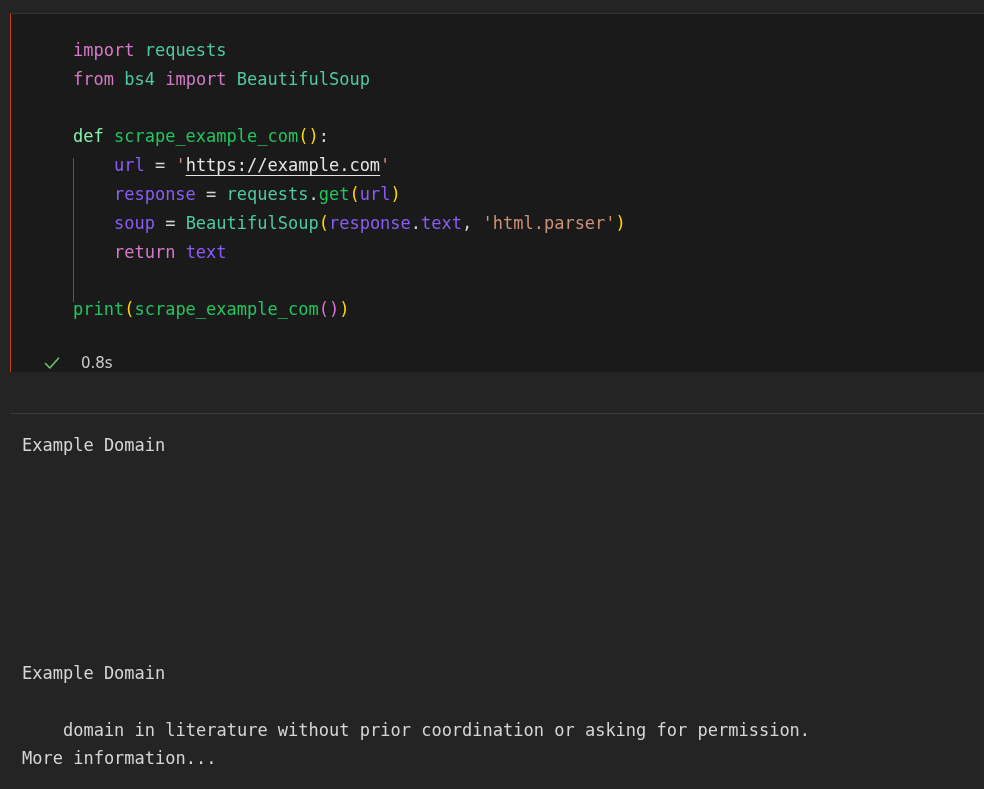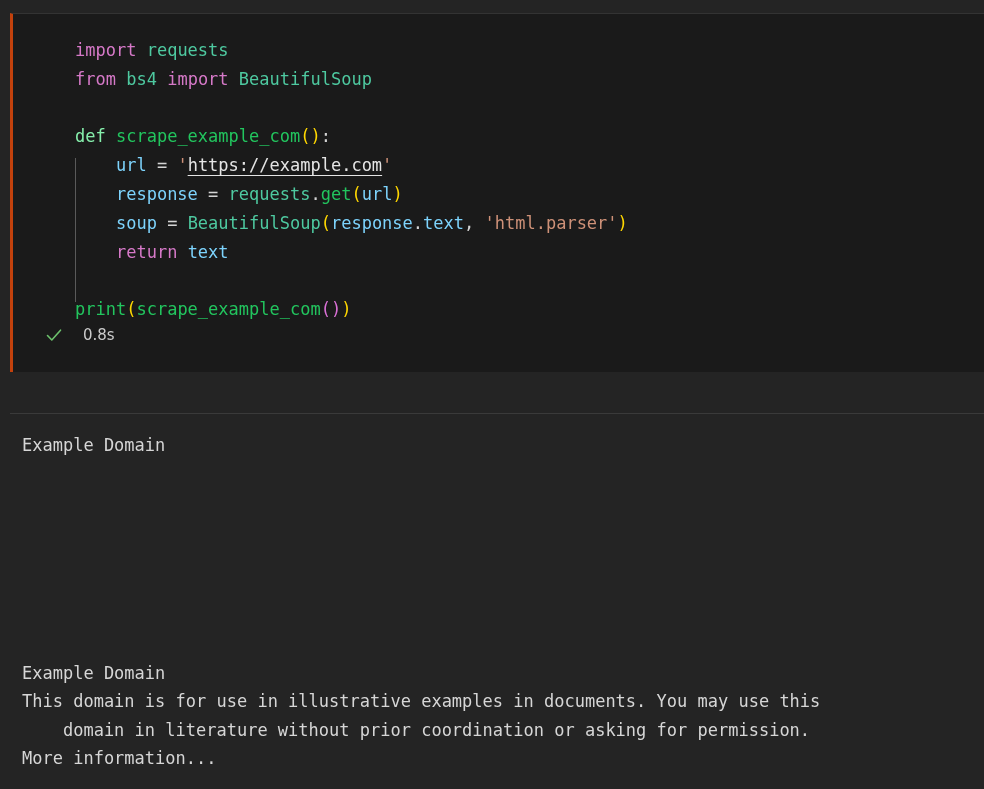--- a/index.html
+++ b/index.html
@@ -26,21 +26,21 @@
 
   
   .cell {
     position: absolute;
     top: 13px;
     left: 10px;
     width: 974px;
     height: 359px;
     background: #1a1a1a;
     border-top: 1px solid #333333;
-    border-left: 3px solid #c2410c;
+    border-left: 1px solid #c2410c;
     box-sizing: border-box;
   }
 
   .code-area {
     position: relative;
     padding: 22px 0 0 0;
   }
 
   .code-line {
     position: relative;
@@ -62,36 +62,36 @@
     width: 1px;
     height: 144px;
     background: #5a5a5a;
   }
 
   
   .kw        { color: #d679c8; }   
   .kw-def    { color: #86efac; }   
   .mod       { color: #4ec9a0; }   
   .fn        { color: #22c55e; }   
-  .var       { color: #7dd3fc; }   
+  .var       { color: #8b5cf6; }   
   .op        { color: #d4d4d4; }   
   .punc      { color: #ffd700; }   
   .punc2     { color: #da70d6; }   
   .str       { color: #ce9178; }   
   .str-link  { color: #e5e5e5; text-decoration: underline; text-underline-offset: 4px; }
 
   
   .status-row {
     position: absolute;
     left: 0;
     bottom: 0;
     width: 100%;
     height: 46px;
     display: flex;
-    align-items: flex-start;
+    align-items: flex-end;
     padding-left: 32px;
     box-sizing: border-box;
   }
   .check-icon {
     width: 18px;
     height: 18px;
     display: inline-block;
     margin-right: 20px;
     flex: none;
   }
@@ -174,18 +174,17 @@
     </span>
     <span class="status-time">0.8s</span>
   </div>
 </div>
 
 <div class="cell-bottom-border"></div>
 
 <div class="output">
   <div class="out-line out-title">Example Domain</div>
   <div class="out-line out-b1">Example Domain</div>
-  <div class="out-line out-b2">This domain is for use in illustrative examples in documents. You may use this</div>
   <div class="out-line out-b3">    domain in literature without prior coordination or asking for permission.</div>
   <div class="out-line out-b4">More information...</div>
 
   <div class="watermark">CSDN @是Yu欸</div>
 </div>
 
 </body></html>

